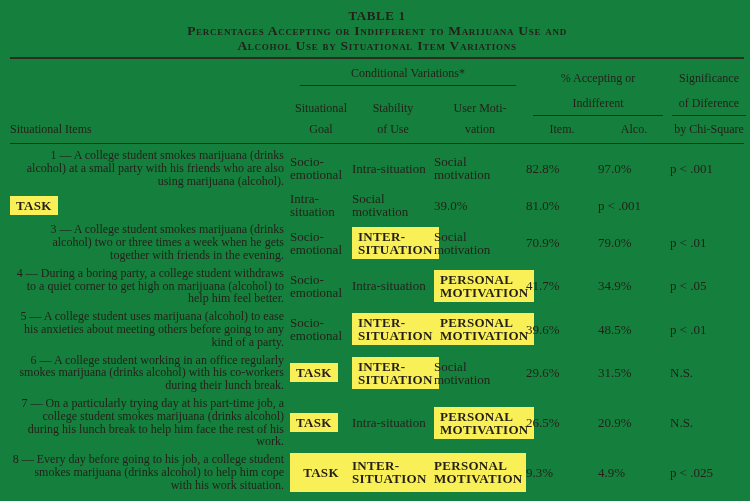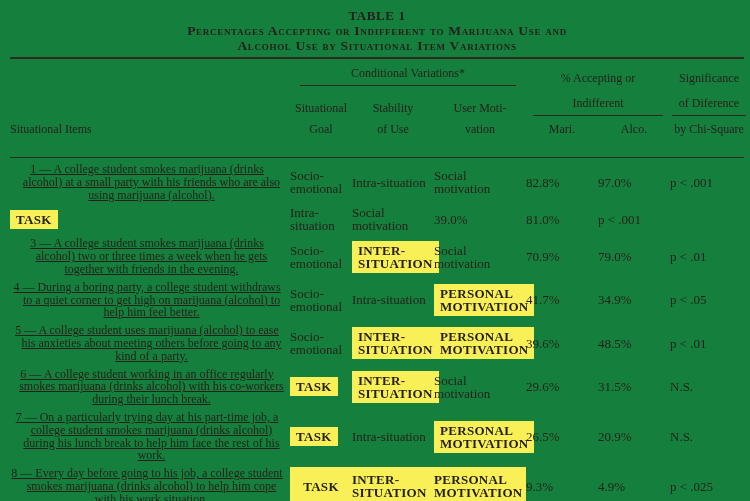--- a/index.html
+++ b/index.html
@@ -13,34 +13,34 @@
   .title-block{text-align:center;line-height:15px;}
   .table-label{font-size:13px;font-weight:700;letter-spacing:.6px;margin-top:3px;}
   .table-title{font-size:13.5px;font-weight:700;font-variant:small-caps;letter-spacing:.7px;}
   .rule-top{border-top:2.5px solid #2e2921;margin-top:4px;}
   
   .grid{display:grid;grid-template-columns:280px 62px 82px 92px 72px 72px 78px;}
   .hdr{font-size:12px;}
   .hdr .c{text-align:center;}
   .hr1{margin-top:7px;align-items:end;}
   .hr2{margin-top:10px;align-items:end;}
-  .hr3{margin-top:6px;align-items:end;padding-bottom:20px;border-bottom:1.5px solid #2e2921;}
+  .hr3{margin-top:6px;align-items:end;padding-bottom:6px;border-bottom:1.5px solid #2e2921;}
   .span3{grid-column:2/5;}
   .span2{grid-column:5/7;}
   .uline{border-bottom:1.3px solid #2e2921;padding-bottom:4px;}
   .u-cv{margin:0 10px;}
   .u-ind{margin:0 7px;}
   .u-sig{margin:0 2px;}
   .items-head{text-align:left;font-size:12px;}
   
   .trow{align-items:center;margin-top:5px;}
   .trow .cell{text-align:left;font-size:13px;line-height:13px;}
   .trow .item{
-    text-align:center;font-size:12px;line-height:12.8px;
-    padding-left:9px;text-indent:-9px;padding-right:6px;box-sizing:border-box;text-decoration:underline;
+    text-align:right;font-size:12px;line-height:12.8px;
+    padding-left:9px;text-indent:-9px;padding-right:6px;box-sizing:border-box;
   }
   .hl{background:#f8f056;display:inline-block;padding:3px 6px;}
   .caps{letter-spacing:.3px;font-weight:bold;}
   .bandcell{
     background:#f8f056;align-self:stretch;display:flex;
     align-items:center;justify-content:center;
   }
 </style>
 </head>
 <body>
@@ -75,21 +75,21 @@
     <div class="c">
       <div class="uline u-sig">of Diference</div>
     </div>
   </div>
 
   <div class="grid hdr hr3">
     <div class="items-head">Situational Items</div>
     <div class="c">Goal</div>
     <div class="c">of Use</div>
     <div class="c">vation</div>
-    <div class="c">Mari.</div>
+    <div class="c">Item.</div>
     <div class="c">Alco.</div>
     <div class="c">by Chi-Square</div>
   </div>
 
   <div id="rows">
       <div class="grid trow">
         <div class="cell item">1 — A college student smokes marijuana (drinks alcohol) at a small party with his friends who are also using marijuana (alcohol).</div>
         <div class="cell goal">Socio-emotional</div>
         <div class="cell stability">Intra-situation</div>
         <div class="cell motivation">Social motivation</div>

